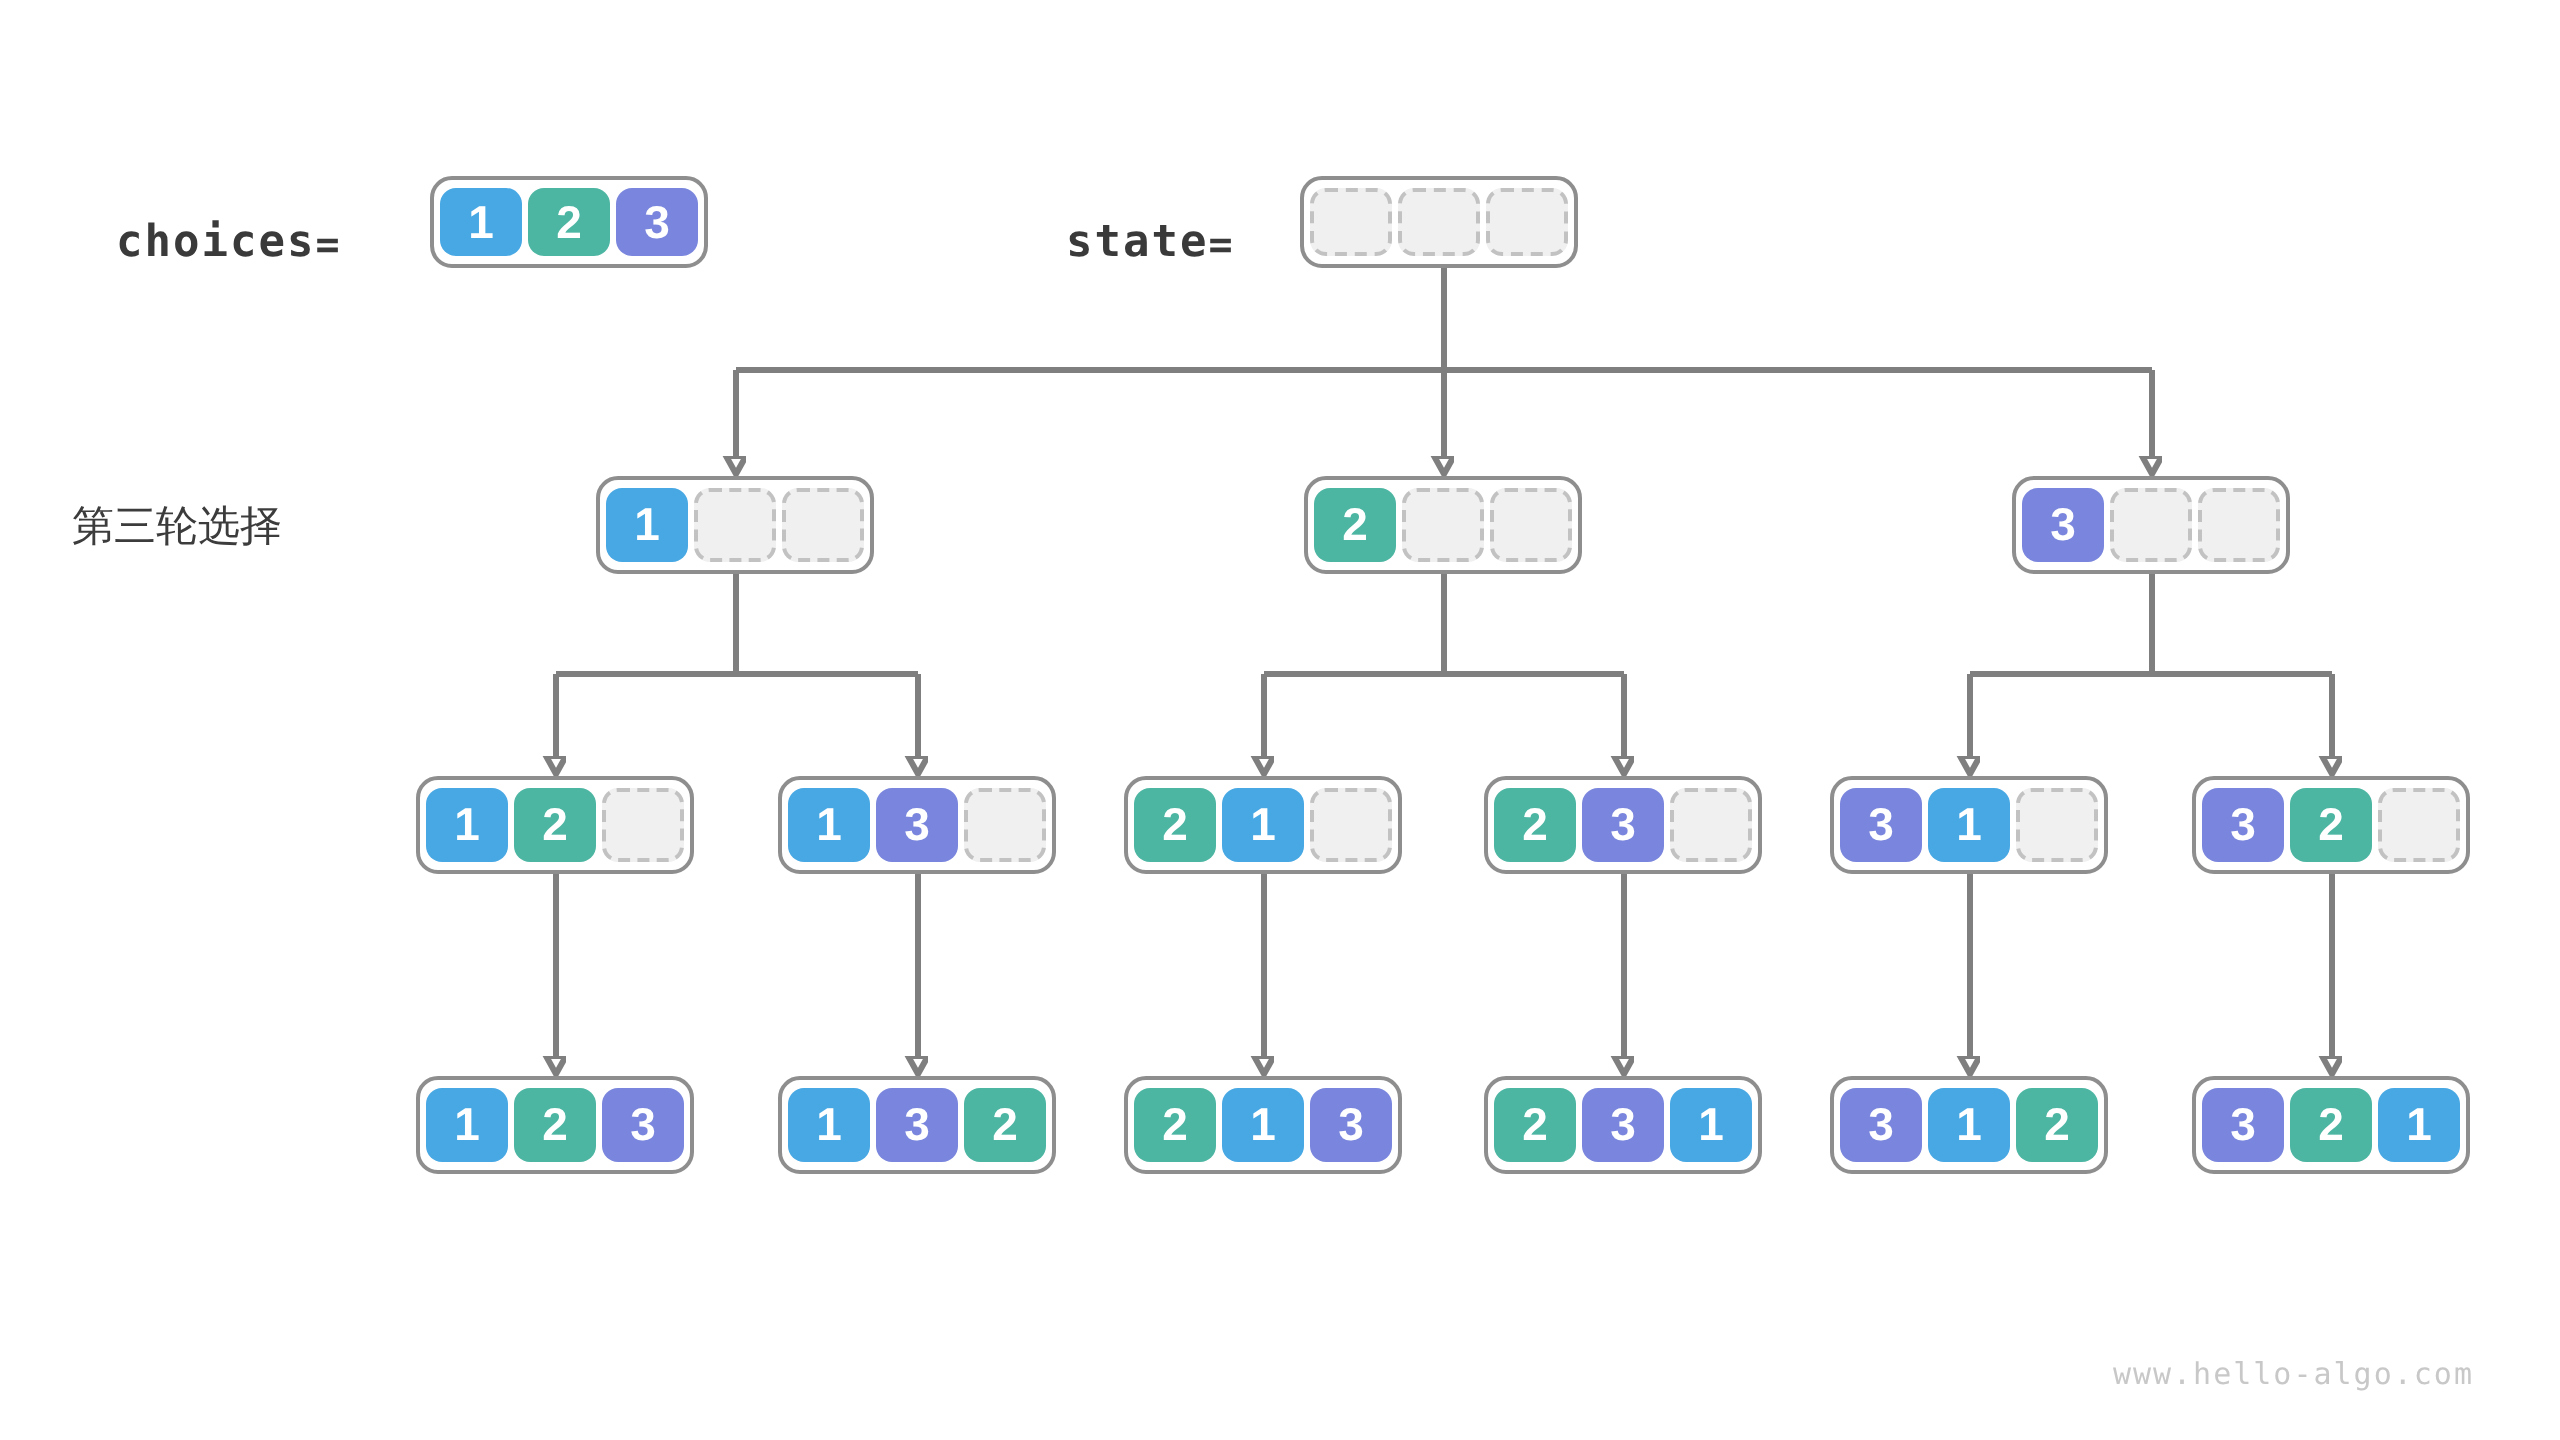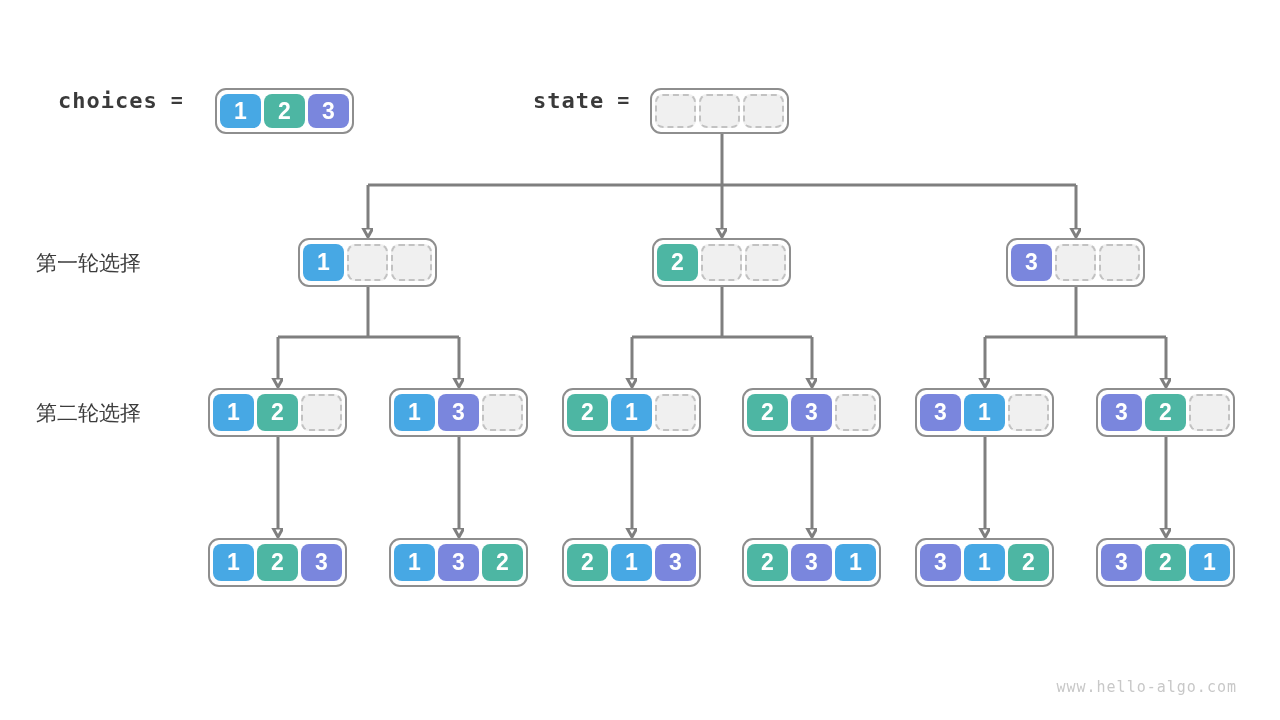--- a/index.html
+++ b/index.html
@@ -3,21 +3,21 @@
 <meta charset="utf-8">
 <style>
   html,body{margin:0;padding:0;}
   body{
     width:1280px;height:720px;position:relative;background:#ffffff;
     font-family:"Liberation Sans","DejaVu Sans",sans-serif;overflow:hidden;
   }
   .stage{position:absolute;inset:0;width:1280px;height:720px;}
 
   
-  .hgroup{position:absolute;height:46px;display:flex;align-items:flex-start;gap:13px;}
+  .hgroup{position:absolute;height:46px;display:flex;align-items:flex-end;}
   .code{
     font-family:"DejaVu Sans Mono","Liberation Mono",monospace;
     font-weight:bold;font-size:22px;color:#3a3a3a;letter-spacing:1px;
   }
   .eq{font-family:"DejaVu Sans Mono","Liberation Mono",monospace;
     font-weight:bold;font-size:20px;color:#3a3a3a;}
 
   
   .row-label{
     position:absolute;left:36px;width:160px;height:50px;display:flex;align-items:center;
@@ -107,22 +107,21 @@
   <div class="hgroup" style="left:533px;top:88px">
     <span class="code">state</span>
     <span class="eq">=</span>
   </div>
   <div class="node hdr" style="left:650px;top:88px">
     <span class="cell empty"></span>
     <span class="cell empty"></span>
     <span class="cell empty"></span>
   </div>
 
-  <div class="row-label" style="top:238px">第一轮选择</div>
-  <div class="row-label" style="top:388px">第二轮选择</div>
+  <div class="row-label" style="top:238px">第三轮选择</div>
 
   <div class="node" style="left:298px;top:238px">
     <span class="cell" style="background: rgb(71, 168, 228);">1</span>
     <span class="cell empty"></span>
     <span class="cell empty"></span>
   </div>
   <div class="node" style="left:652px;top:238px">
     <span class="cell" style="background: rgb(77, 182, 163);">2</span>
     <span class="cell empty"></span>
     <span class="cell empty"></span>

